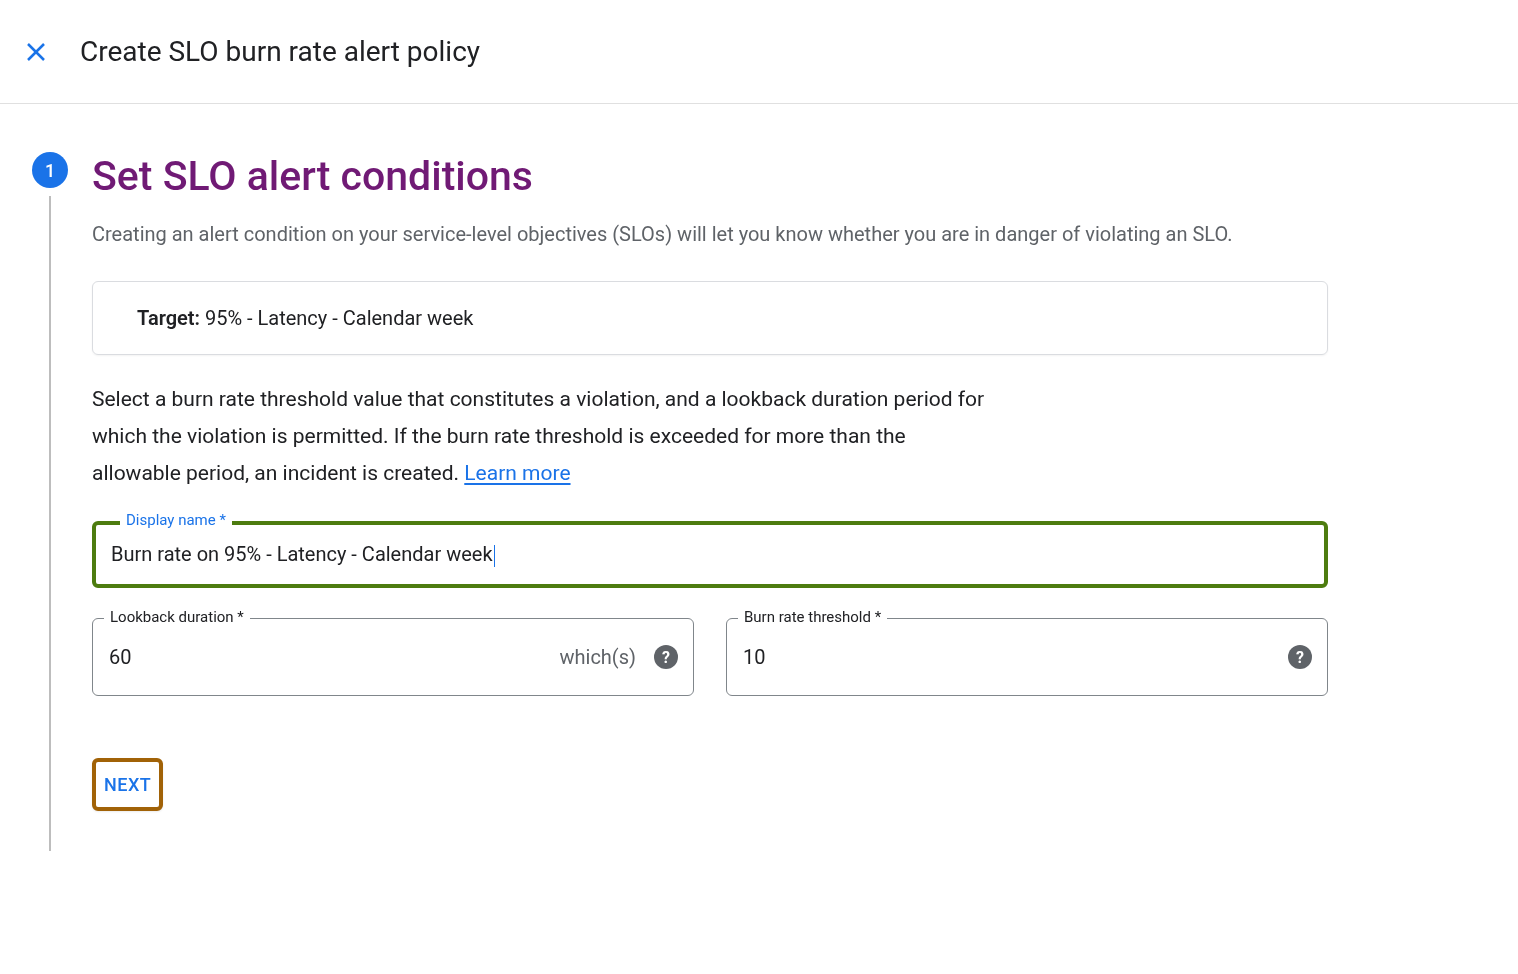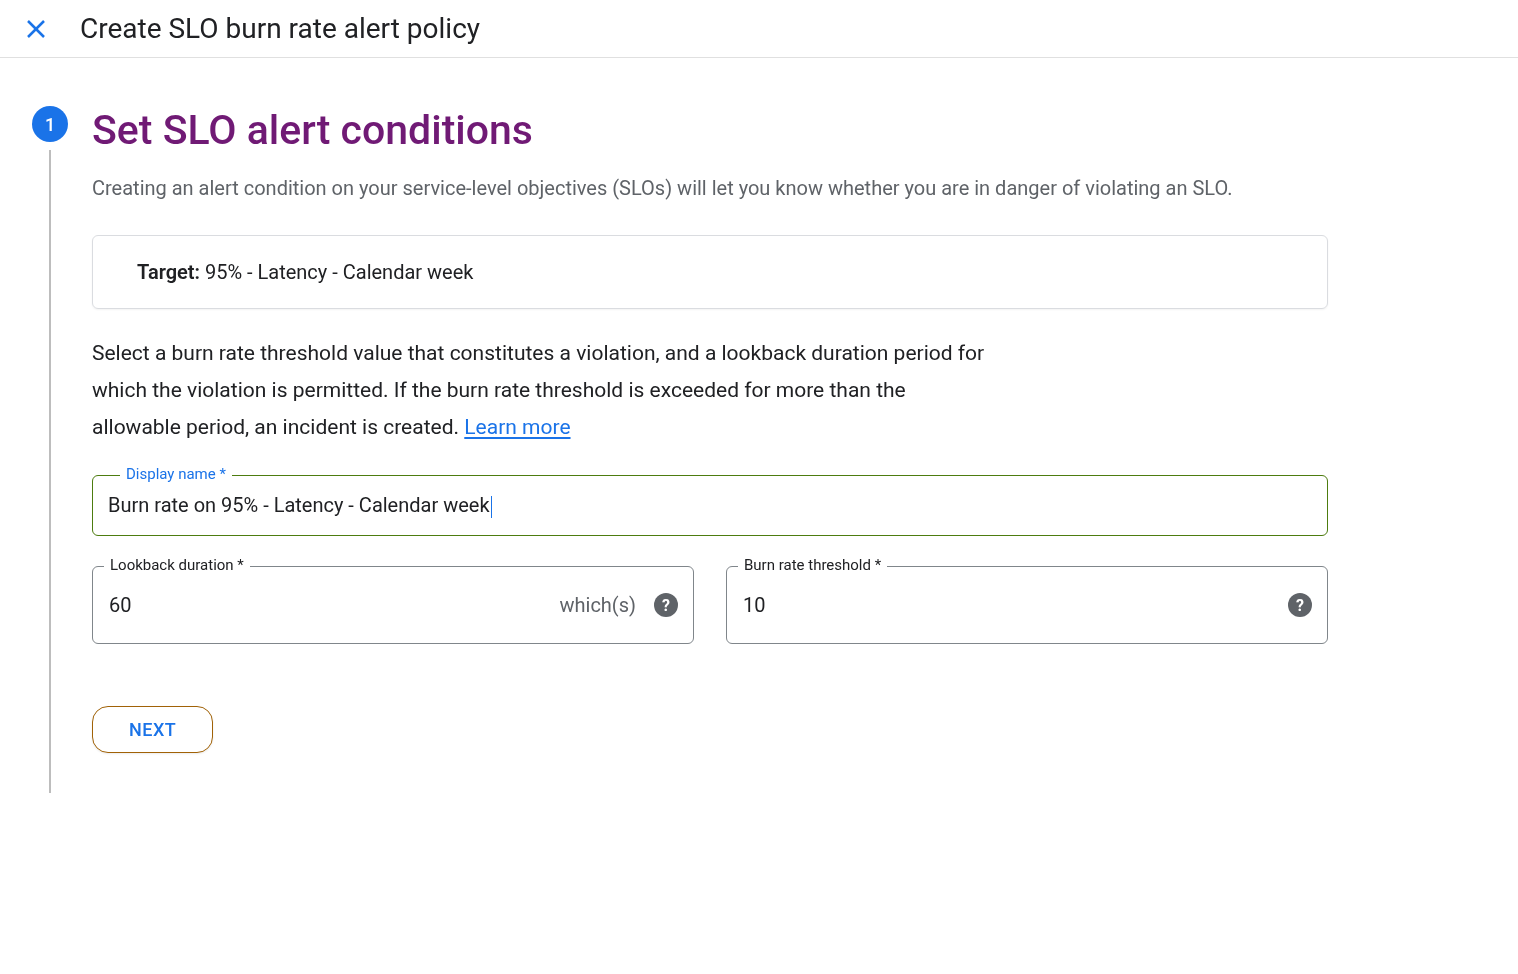--- a/index.html
+++ b/index.html
@@ -8,21 +8,21 @@
       padding: 0;
     }
     body {
       font-family: 'Google Sans', Roboto, Arial, sans-serif;
       background: #fff;
       color: #202124;
     }
     .header {
       display: flex;
       align-items: center;
-      padding: 12px 24px;
+      padding: 35px 24px;
       border-bottom: 1px solid #e0e0e0;
       gap: 32px;
     }
     .close-btn {
       width: 24px;
       height: 24px;
       display: flex;
       align-items: center;
       justify-content: center;
       cursor: pointer;
@@ -171,24 +171,24 @@
       color: #fff;
       font-size: 16px;
       font-weight: bold;
       display: flex;
       align-items: center;
       justify-content: center;
       cursor: pointer;
     }
     .next-btn {
       margin-top: 32px;
-      padding: 12px 36px;
-      background: #fff;
-      border: 1px solid #a16207;
-      border-radius: 16px;
+      padding: 12px 8px;
+      background: #fff;
+      border: 4px solid #a16207;
+      border-radius: 6px;
       color: #1a73e8;
       font-size: 18px;
       font-weight: 500;
       letter-spacing: 0.5px;
       cursor: pointer;
       box-shadow: 0 1px 2px rgba(0,0,0,0.08);
       font-family: inherit;
     }
     .lookback-input, .burnrate-input {
       padding-right: 165px;
@@ -201,21 +201,21 @@
       width: 1px;
       height: 22px;
       background: #1a73e8;
       vertical-align: middle;
       margin-left: 1px;
     }
     .input-display {
       width: 100%;
       padding: 17px 15px;
       font-size: 20px;
-      border: 1px solid #4d7c0f;
+      border: 4px solid #4d7c0f;
       border-radius: 6px;
       color: #202124;
       background: #fff;
     }
   </style>
 </head>
 <body>
 
 <div class="header">
   <div class="close-btn">

